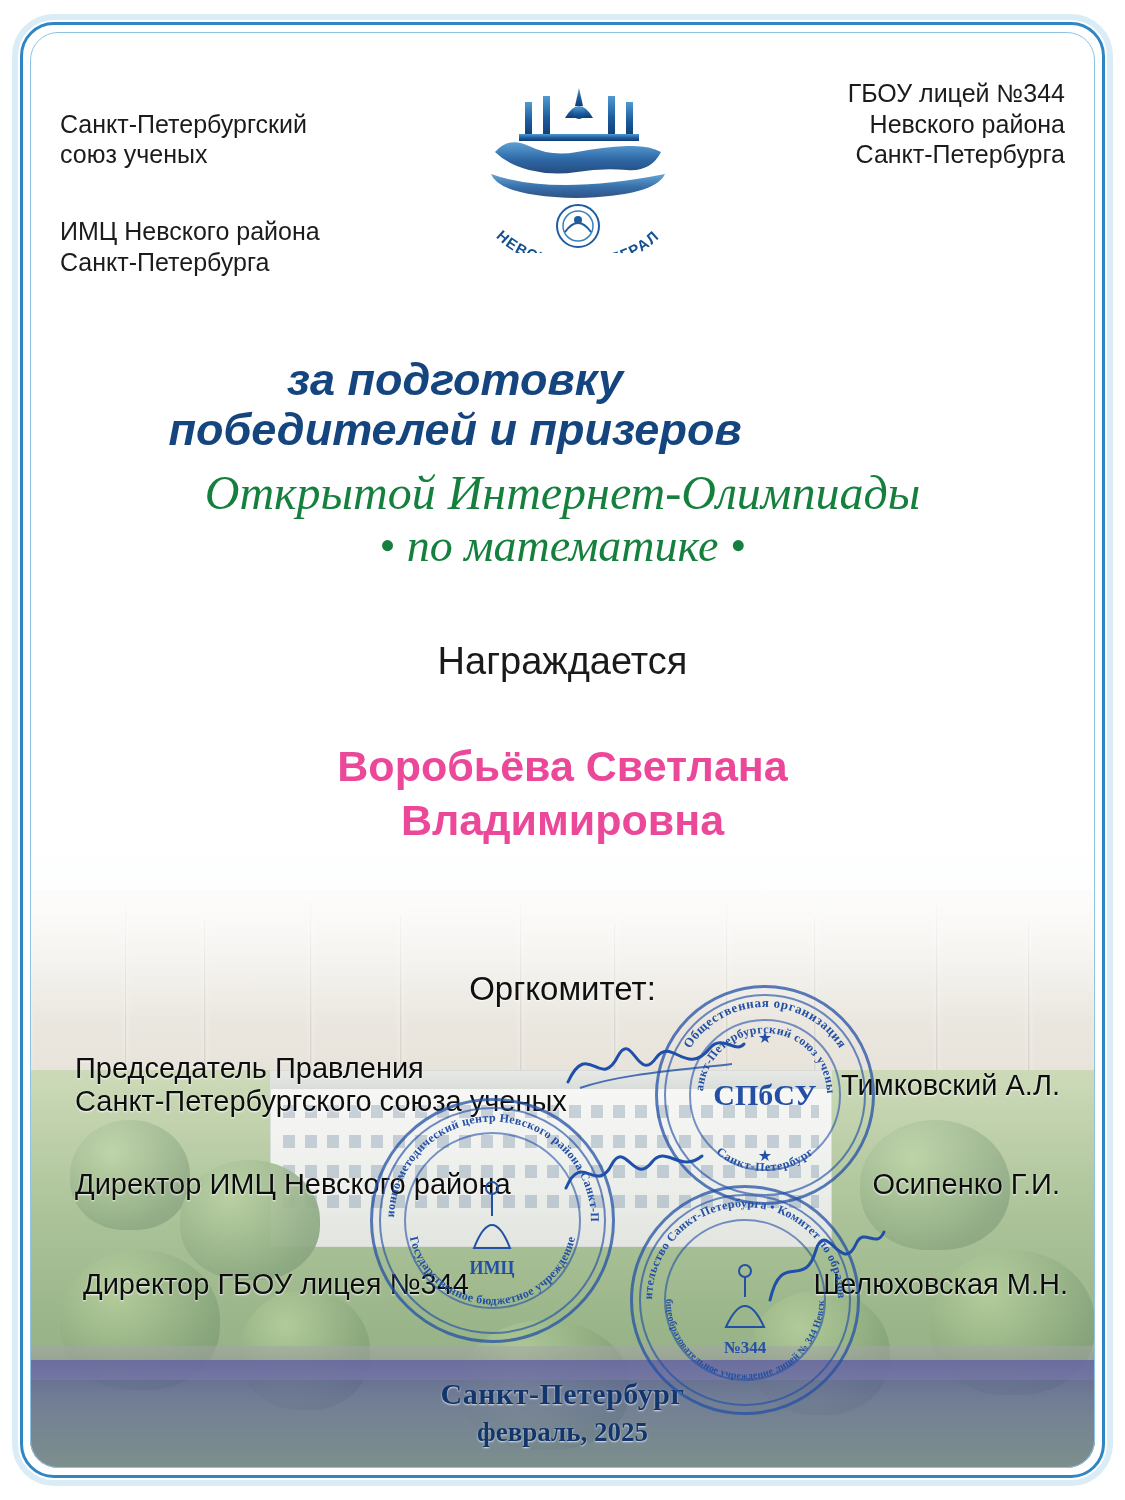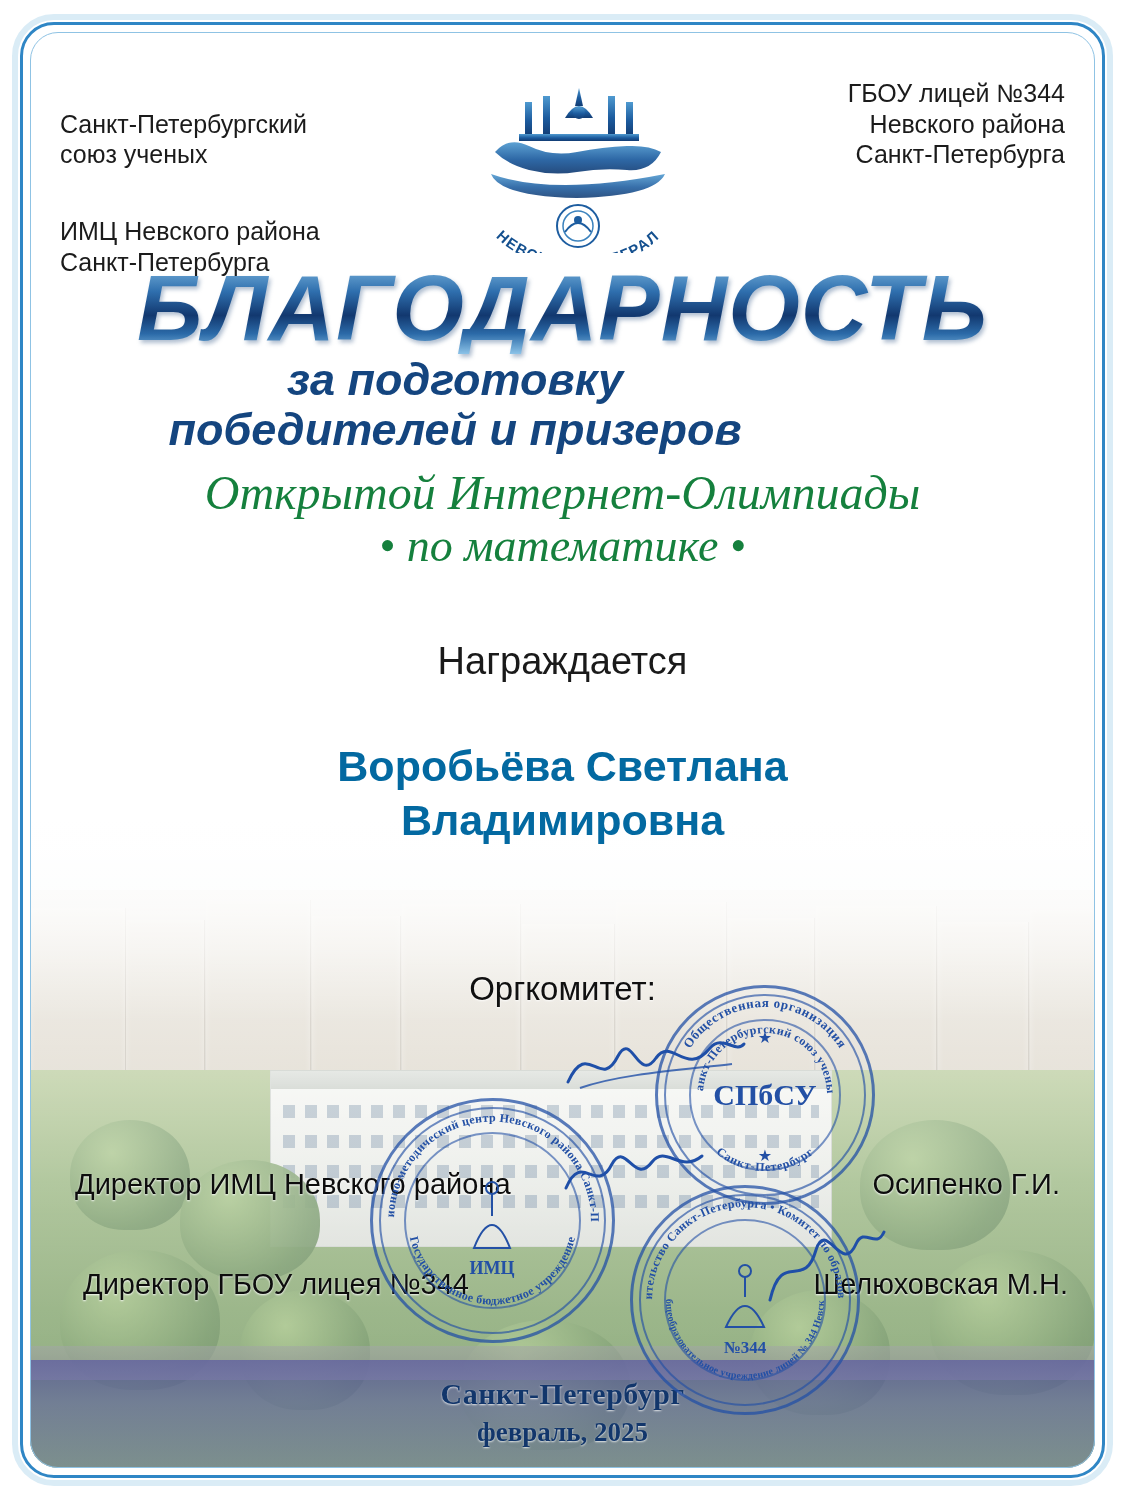--- a/index.html
+++ b/index.html
@@ -239,21 +239,21 @@
     color: #1a1a1a;
     font-family: "Liberation Sans", sans-serif;
   }
   .recipient {
     position:absolute;
     left:0; top: 740px; width: 1125px;
     text-align:center;
     z-index:20;
     font-size: 43px;
     font-weight: bold;
-    color: #0369a1;
+    color: #ec4899;
     line-height: 1.25;
     font-family: "Liberation Sans", sans-serif;
   }
 
   
   .orgcom {
     position:absolute;
     left: 0; top: 970px; width: 1125px;
     text-align:center;
     z-index: 14;
@@ -405,41 +405,45 @@
           <circle cx="145" cy="142" r="4" fill="#1d5da0"></circle>
         </g>
       </svg>
     </div>
 
     <div class="org-right">ГБОУ лицей №344
 Невского района
 Санкт-Петербурга</div>
   </div>
 
-  <div class="title-main">БЛАГОДАРНОСТЬ</div>
 
   <div class="subtitle1">
     <div>за подготовку</div>
     <div>победителей и призеров</div>
   </div>
 
   <div class="subtitle2">
     <div>Открытой Интернет-Олимпиады</div>
     <div class="line2">• по математике •</div>
   </div>
 
   <div class="awarded-label">Награждается</div>
 
   <div class="recipient">
     <div>Воробьёва Светлана</div>
     <div>Владимировна</div>
   </div>
 
   <div class="orgcom">Оргкомитет:</div>
 
+  <div class="sign-row" id="sign-row-1">
+    <div class="role">Председатель Правления
+Санкт-Петербургского союза ученых</div>
+    <div class="person">Тимковский А.Л.</div>
+  </div>
 
   <div class="sign-row" id="sign-row-2">
     <div class="role">Директор ИМЦ Невского района</div>
     <div class="person">Осипенко Г.И.</div>
   </div>
 
   <div class="sign-row" id="sign-row-3">
     <div class="role">Директор ГБОУ лицея №344</div>
     <div class="person">Шелюховская М.Н.</div>
   </div>

